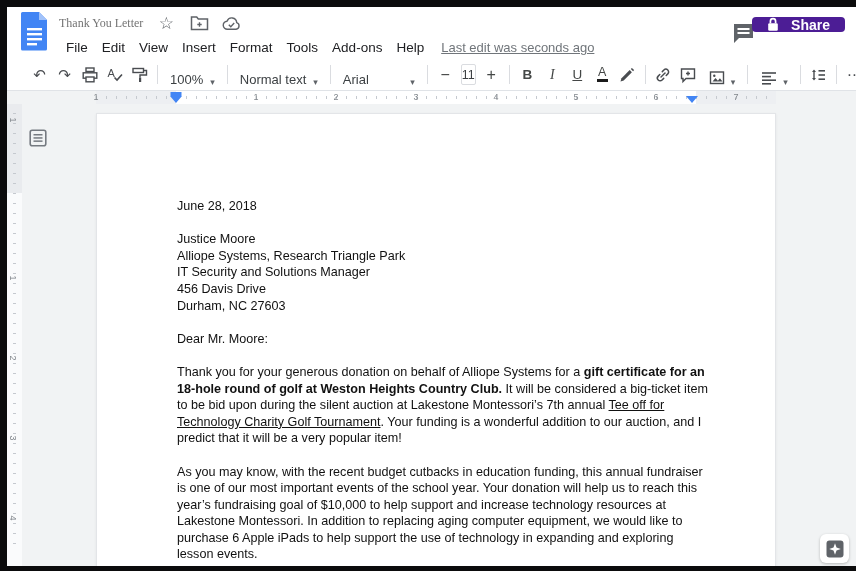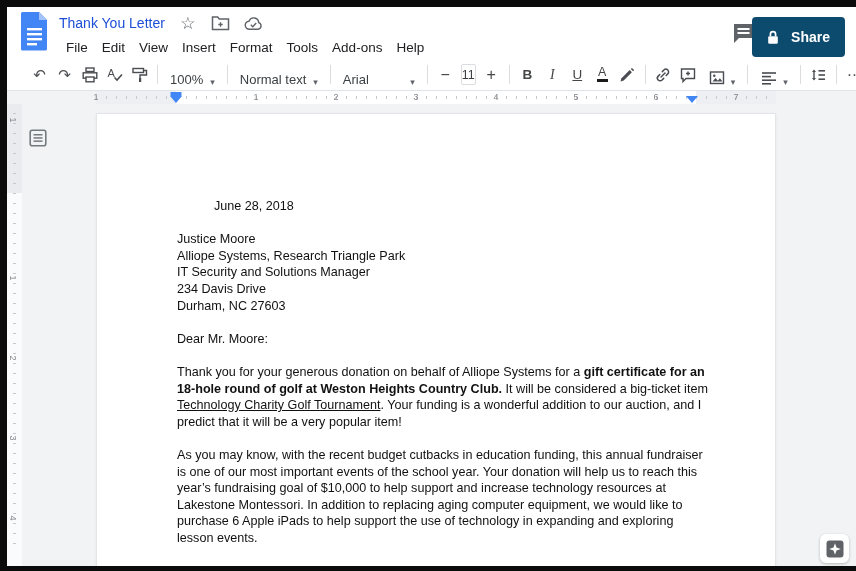--- a/index.html
+++ b/index.html
@@ -9,29 +9,29 @@
   .frame{position:absolute;background:#0b0b0c;z-index:60;}
   #frame-top{left:0;top:0;width:856px;height:7px;}
   #frame-left{left:0;top:0;width:7px;height:571px;}
   #frame-bottom{left:0;top:566px;width:856px;height:5px;}
 
   
   .header{position:absolute;left:7px;top:7px;width:849px;height:52px;background:#fff;}
   .docs-icon{position:absolute;left:13px;top:4px;width:29px;height:40px;cursor:pointer;}
   .title-area{position:absolute;left:52px;top:4px;}
   .title-row{display:flex;align-items:center;gap:13px;height:24px;}
-  .doc-title{font-size:14px;color:#1d4ed8;line-height:22px;white-space:nowrap;}
+  .doc-title{font-size:12px;color:#737373;line-height:22px;white-space:nowrap;font-family:Liberation Serif, serif;}
   .hd-ic{display:flex;align-items:center;justify-content:center;width:20px;height:20px;color:#5f6368;cursor:pointer;}
   .star-glyph{font-family:"DejaVu Sans",sans-serif;font-size:17px;color:#5f6368;line-height:20px;}
   .menu-row{display:flex;align-items:center;margin-top:3px;font-size:13.5px;color:#202124;}
   .menu-item{padding:2px 7px;border-radius:3px;cursor:pointer;white-space:nowrap;}
   .last-edit{margin-left:10px;font-size:13px;color:#70757a;text-decoration:underline;white-space:nowrap;cursor:pointer;}
   .comment-btn{position:absolute;right:99px;top:14px;width:26px;height:24px;cursor:pointer;}
-  .share-btn{position:absolute;right:11px;top:10px;height:40px;display:flex;align-items:center;gap:12px;
-             background:#0c4a6e;color:#fff;border:none;border-radius:4px;padding:0 15px;
+  .share-btn{position:absolute;right:11px;top:10px;height:15px;display:flex;align-items:center;gap:12px;
+             background:#4c1d95;color:#fff;border:none;border-radius:4px;padding:0 15px;
              font-family:"Liberation Sans",sans-serif;font-size:14px;font-weight:bold;cursor:pointer;}
 
   
   .toolbar{position:absolute;left:7px;top:59px;width:849px;height:32px;background:#fff;
            border-bottom:1px solid #e0e3e7;display:flex;align-items:center;padding:0 8px 0 20px;}
   .tbtn{height:24px;min-width:25px;display:flex;align-items:center;justify-content:center;
         border-radius:3px;color:#444746;cursor:pointer;flex:none;}
   .tglyph{font-family:"DejaVu Sans",sans-serif;font-size:15px;line-height:16px;color:#494c50;}
   .tsep{width:1px;height:19px;background:#dadce0;margin:0 5px;flex:none;}
   .tdrop{display:flex;align-items:flex-end;gap:7px;padding:0 7px;font-size:13px;color:#3c4043;}
@@ -63,21 +63,21 @@
   .rv-num{position:absolute;left:3px;transform:rotate(90deg);font-size:9px;color:#80868b;}
 
   
   .canvas{position:absolute;left:7px;top:104px;width:849px;height:462px;background:#f1f3f4;overflow:hidden;}
   .outline-btn{position:absolute;left:20px;top:23px;width:22px;height:22px;display:flex;align-items:center;
                justify-content:center;cursor:pointer;border-radius:4px;}
   .page{position:absolute;left:89px;top:9px;width:680px;height:560px;background:#fff;
         border:1px solid #e3e5e8;box-shadow:0 1px 3px rgba(0,0,0,0.06);cursor:text;}
   .letter{position:absolute;left:80px;top:84px;width:526px;font-size:12.6px;line-height:16.6px;color:#111;}
   .blk{margin-top:16.6px;}
-  .blk:first-child{margin-top:0;margin-left:37px;}
+  .blk:first-child{margin-top:0;}
   .line{white-space:nowrap;}
   .line .b{font-weight:bold;}
   .line .u{text-decoration:underline;}
   .explore-btn{position:absolute;left:813px;top:430px;width:29px;height:29px;background:#fff;border-radius:6px;
                box-shadow:0 1px 3px rgba(0,0,0,0.25);display:flex;align-items:center;justify-content:center;cursor:pointer;}
 </style>
 </head>
 <body>
 
 <div class="screen">
@@ -114,20 +114,21 @@
       </div>
       <nav class="menu-row" id="menu-row">
         <span class="menu-item">File</span>
           <span class="menu-item">Edit</span>
           <span class="menu-item">View</span>
           <span class="menu-item">Insert</span>
           <span class="menu-item">Format</span>
           <span class="menu-item">Tools</span>
           <span class="menu-item">Add-ons</span>
           <span class="menu-item">Help</span>
+          <span class="last-edit" id="last-edit">Last edit was seconds ago</span>
       </nav>
     </div>
     <div class="comment-btn">
       <svg width="25" height="24" viewBox="0 0 25 24">
         <path d="M3 3h19v14h-14l-5 5z" fill="#5f6368"></path>
         <rect x="6.5" y="7" width="12" height="2" fill="#fff"></rect>
         <rect x="6.5" y="11" width="12" height="2" fill="#fff"></rect>
       </svg>
     </div>
     <button class="share-btn">
@@ -304,29 +305,30 @@
 
     <div class="page">
       <div class="letter" id="letter">
           <div class="blk">
             <div class="line"><span>June 28, 2018</span></div>
           </div>
           <div class="blk">
             <div class="line"><span>Justice Moore</span></div>
             <div class="line"><span>Alliope Systems, Research Triangle Park</span></div>
             <div class="line"><span>IT Security and Solutions Manager</span></div>
-            <div class="line"><span>234 Davis Drive</span></div>
+            <div class="line"><span>456 Davis Drive</span></div>
             <div class="line"><span>Durham, NC 27603</span></div>
           </div>
           <div class="blk">
             <div class="line"><span>Dear Mr. Moore:</span></div>
           </div>
           <div class="blk">
             <div class="line"><span>Thank you for your generous donation on behalf of Alliope Systems for a </span><span class="b">gift certificate for an</span></div>
             <div class="line"><span class="b">18-hole round of golf at Weston Heights Country Club.</span><span> It will be considered a big-ticket item</span></div>
+            <div class="line"><span>to be bid upon during the silent auction at Lakestone Montessori’s 7th annual </span><span class="u">Tee off for</span></div>
             <div class="line"><span class="u">Technology Charity Golf Tournament</span><span>. Your funding is a wonderful addition to our auction, and I</span></div>
             <div class="line"><span>predict that it will be a very popular item!</span></div>
           </div>
           <div class="blk">
             <div class="line"><span>As you may know, with the recent budget cutbacks in education funding, this annual fundraiser</span></div>
             <div class="line"><span>is one of our most important events of the school year. Your donation will help us to reach this</span></div>
             <div class="line"><span>year’s fundraising goal of $10,000 to help support and increase technology resources at</span></div>
             <div class="line"><span>Lakestone Montessori. In addition to replacing aging computer equipment, we would like to</span></div>
             <div class="line"><span>purchase 6 Apple iPads to help support the use of technology in expanding and exploring</span></div>
             <div class="line"><span>lesson events.</span></div>

